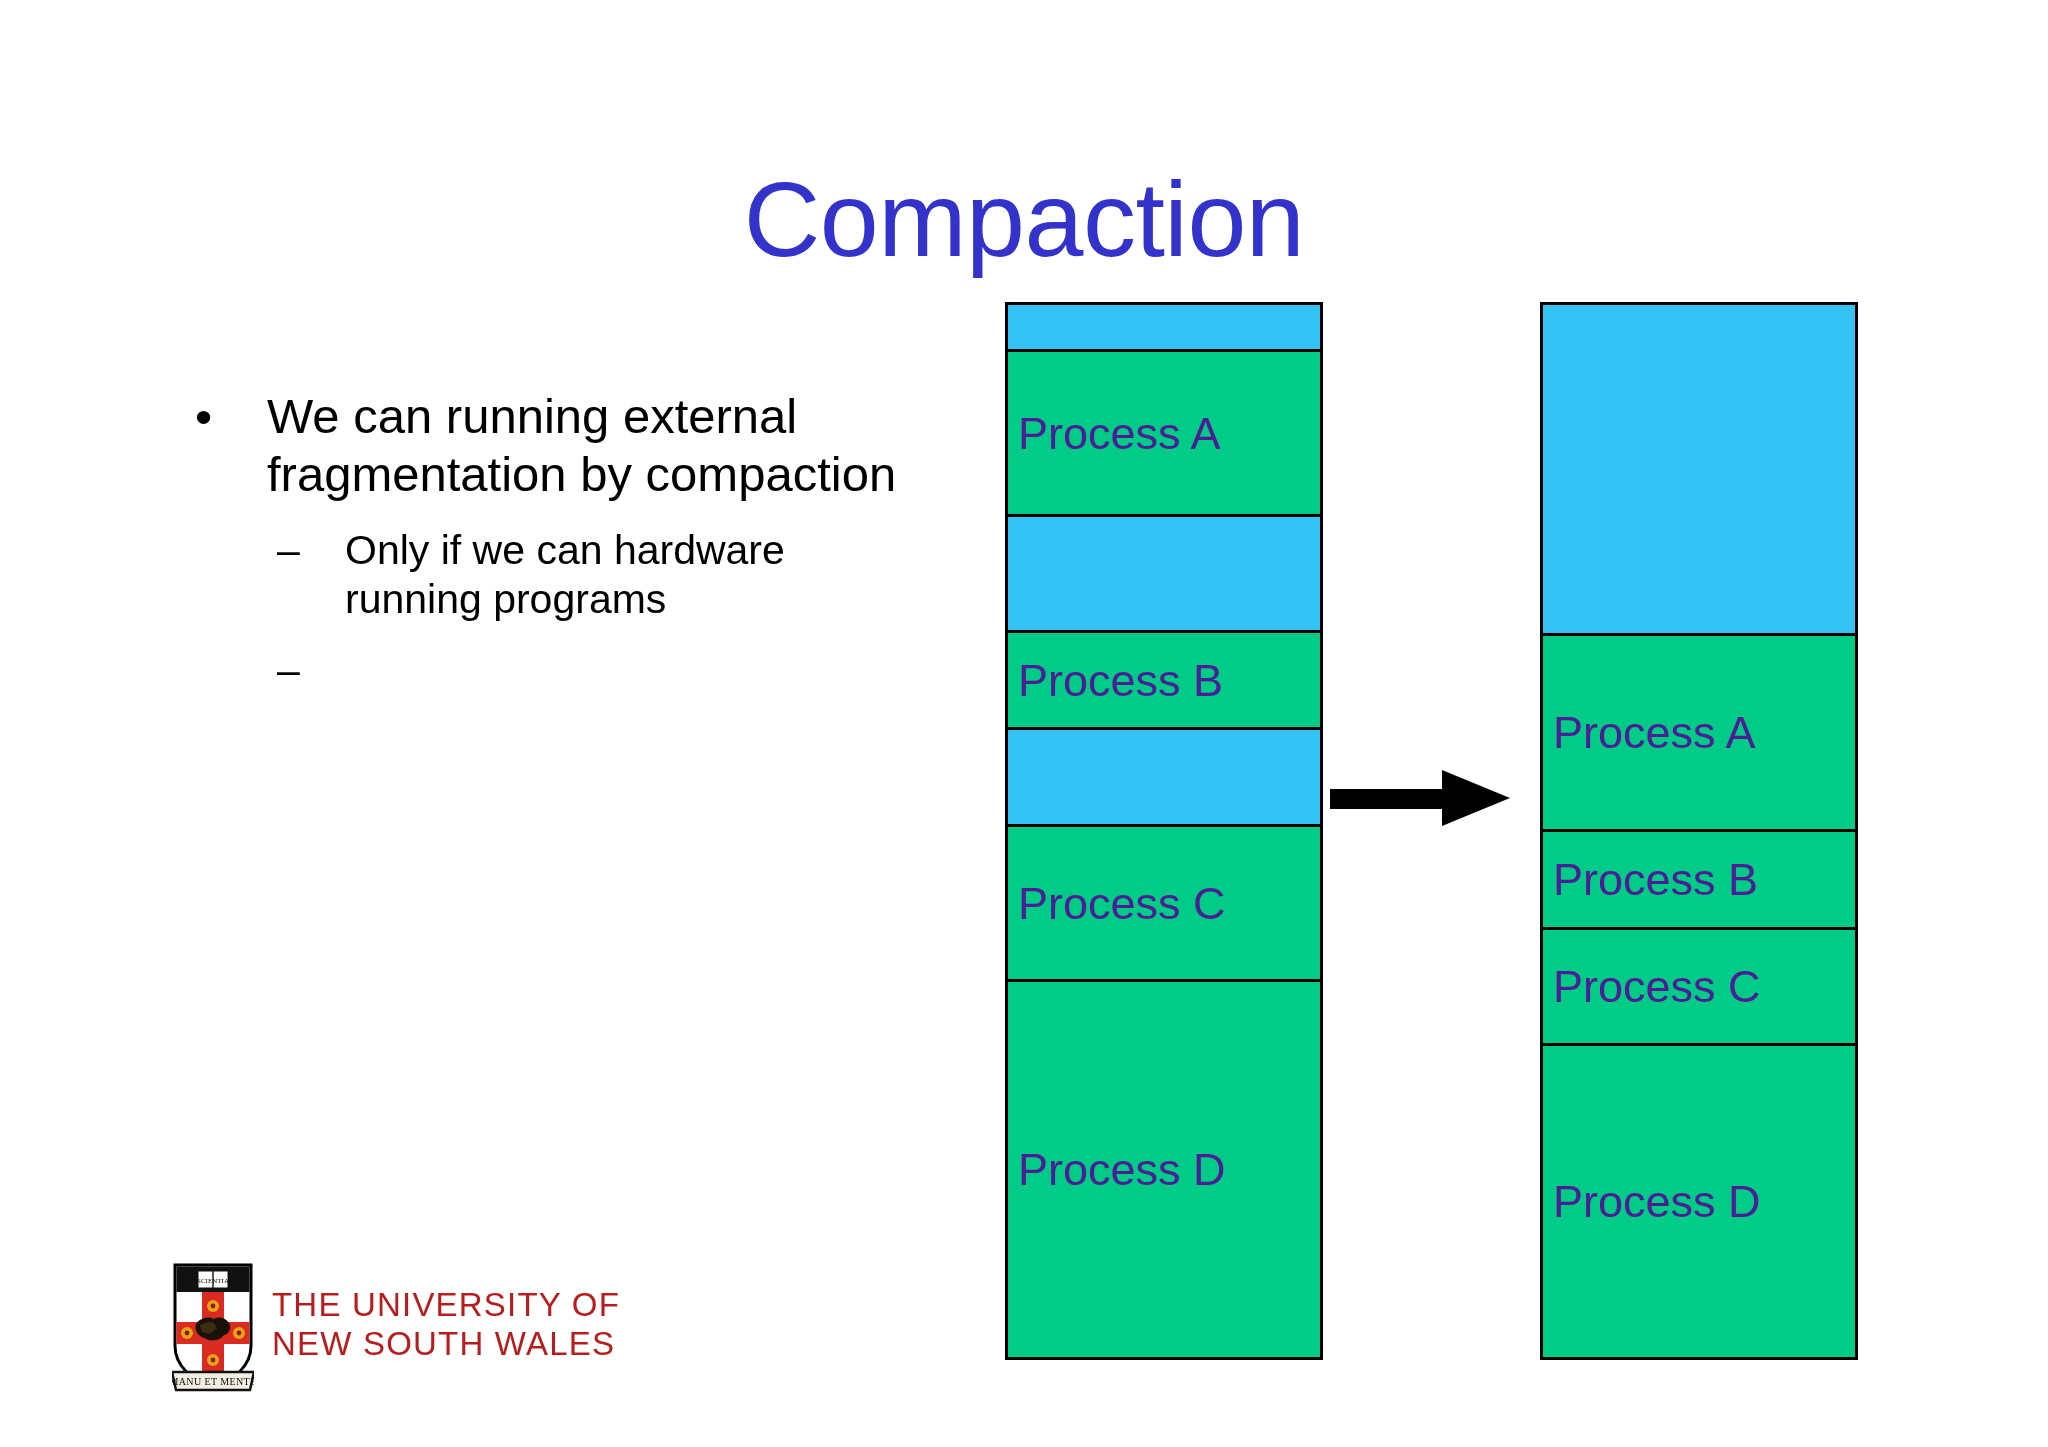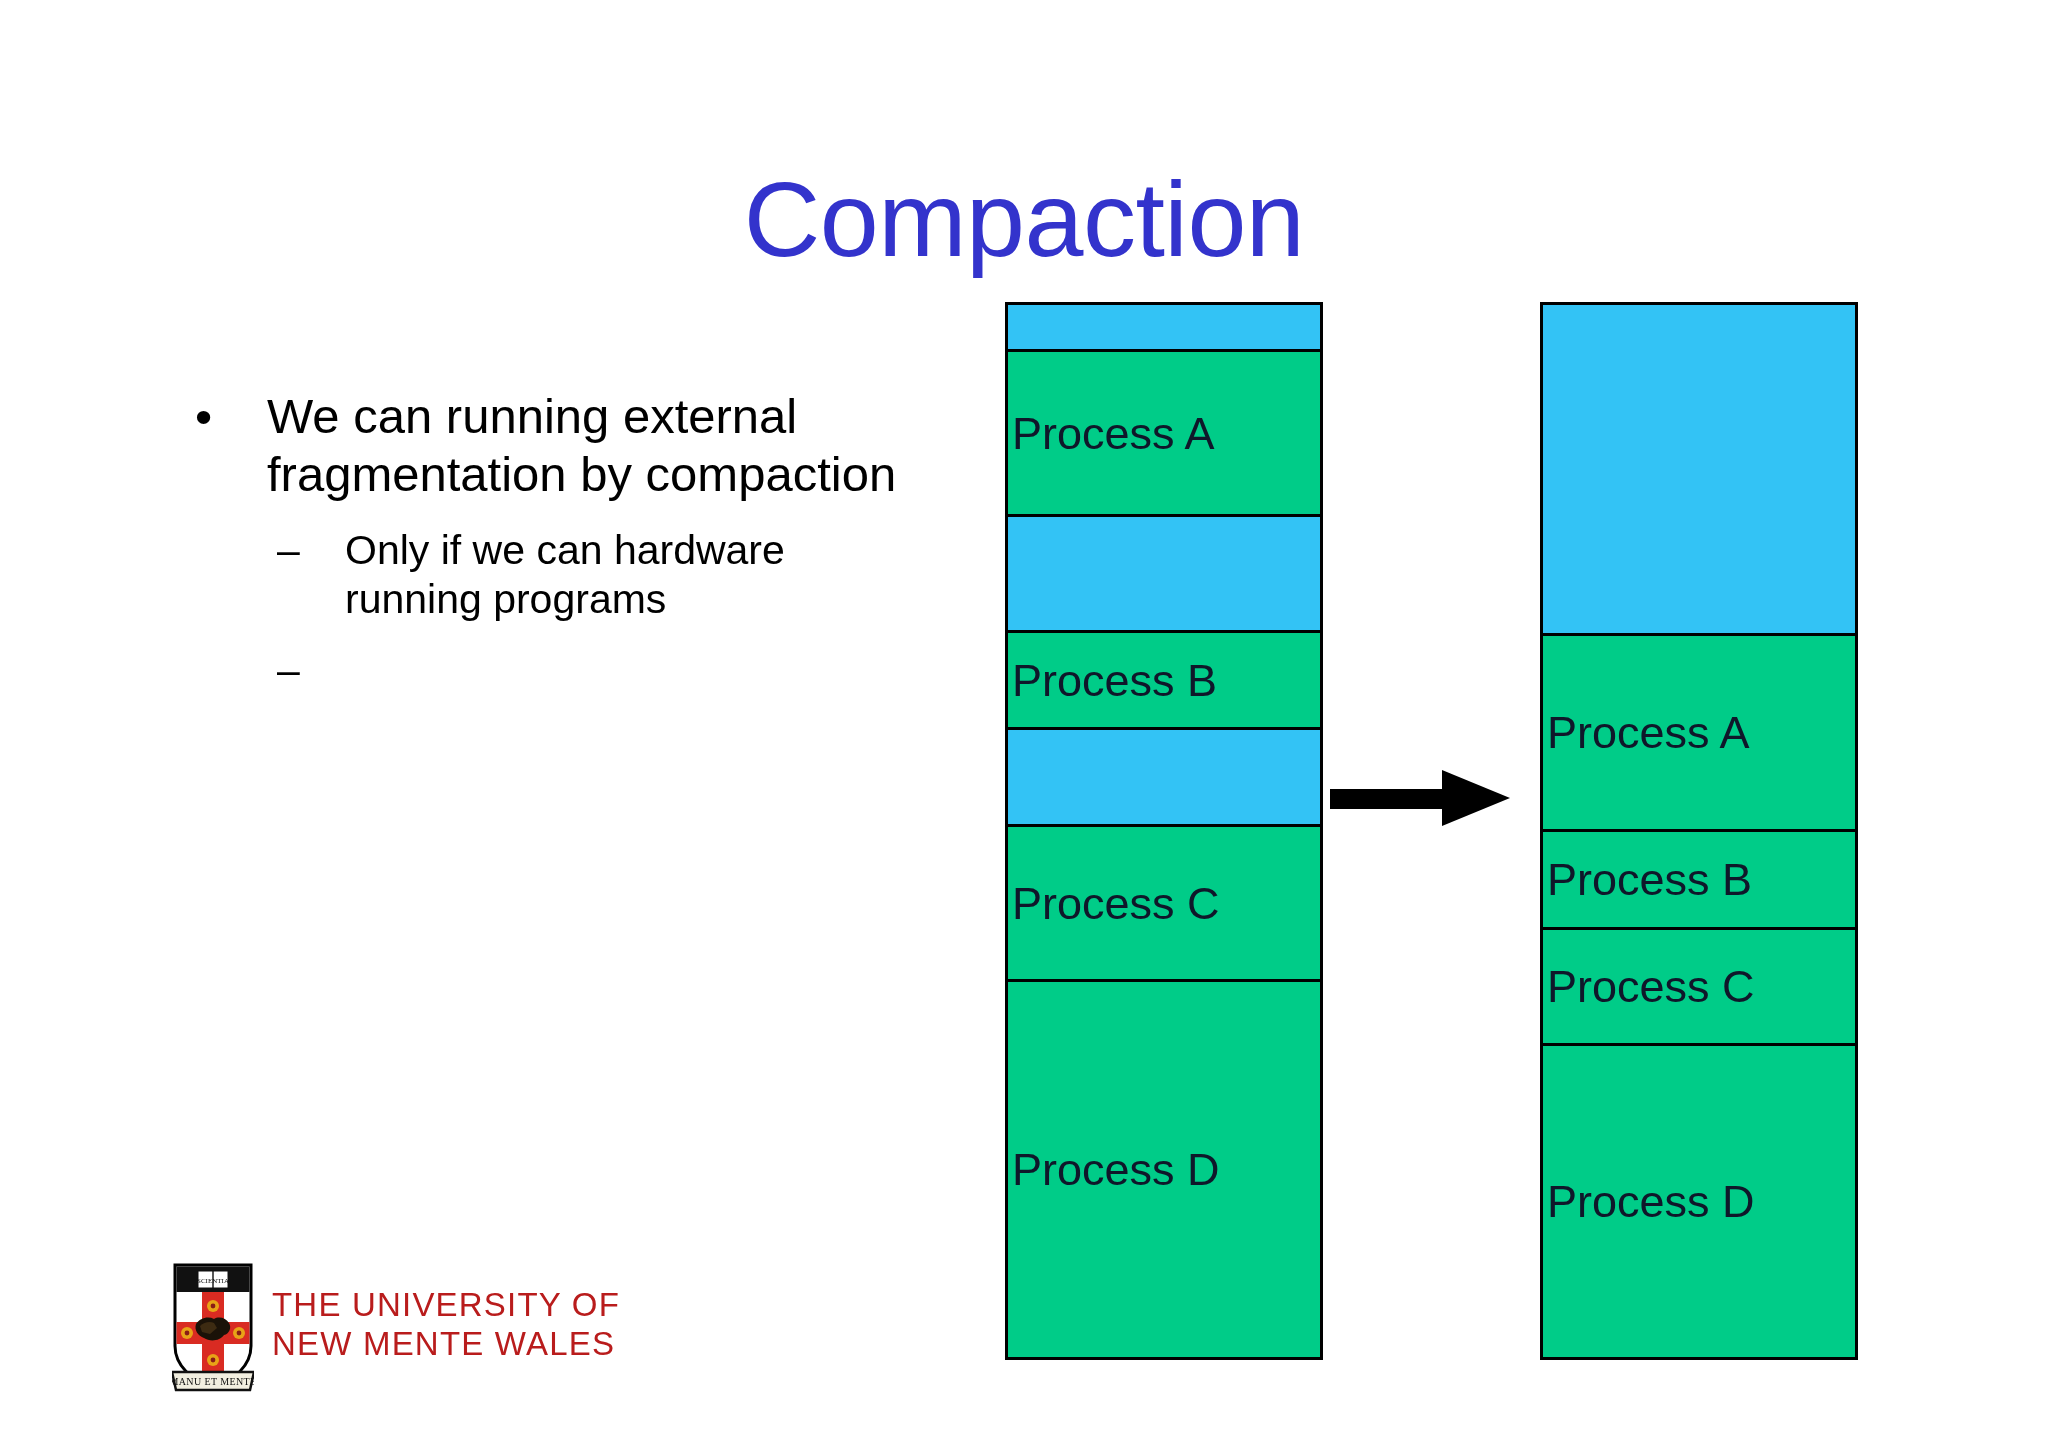--- a/index.html
+++ b/index.html
@@ -86,22 +86,22 @@
     width: 100%;
     position: relative;
     border-bottom: 3px solid #000000;
     display: flex;
     align-items: center;
   }
   .seg:last-child { border-bottom: none; }
   .seg .seglabel {
     font-size: 45px;
     line-height: 1;
-    color: #0f172a;
-    padding-left: 4px;
+    color: #4c1d95;
+    padding-left: 10px;
     white-space: nowrap;
   }
 
   
   #arrow {
     position: absolute;
     left: 1330px;
     top: 770px;
     width: 180px;
     height: 56px;
@@ -232,17 +232,17 @@
 
       <path d="M24 62 C28 56 36 54 42 57 C47 54 54 56 57 61 C60 66 57 72 52 73
                C48 79 38 80 32 76 C26 74 22 68 24 62 Z" fill="#1a1208"></path>
       <path d="M28 64 C32 60 38 59 42 61 L45 66 L38 72 L30 70 Z" fill="#3d2b12"></path>
 
       <path d="M0 110 L82 110 L78 128 L4 128 Z" fill="#F2EFE0" stroke="#111111" stroke-width="2.5"></path>
       <text x="41" y="123" font-family="'Liberation Serif', serif" font-size="10" text-anchor="middle" fill="#111111" letter-spacing="0.4">MANU ET MENTE</text>
     </svg>
     <div id="logotext">
       <div>THE UNIVERSITY OF</div>
-      <div>NEW MENTE WALES</div>
+      <div>NEW SOUTH WALES</div>
     </div>
   </div>
 
 </div>
 
 </body></html>

